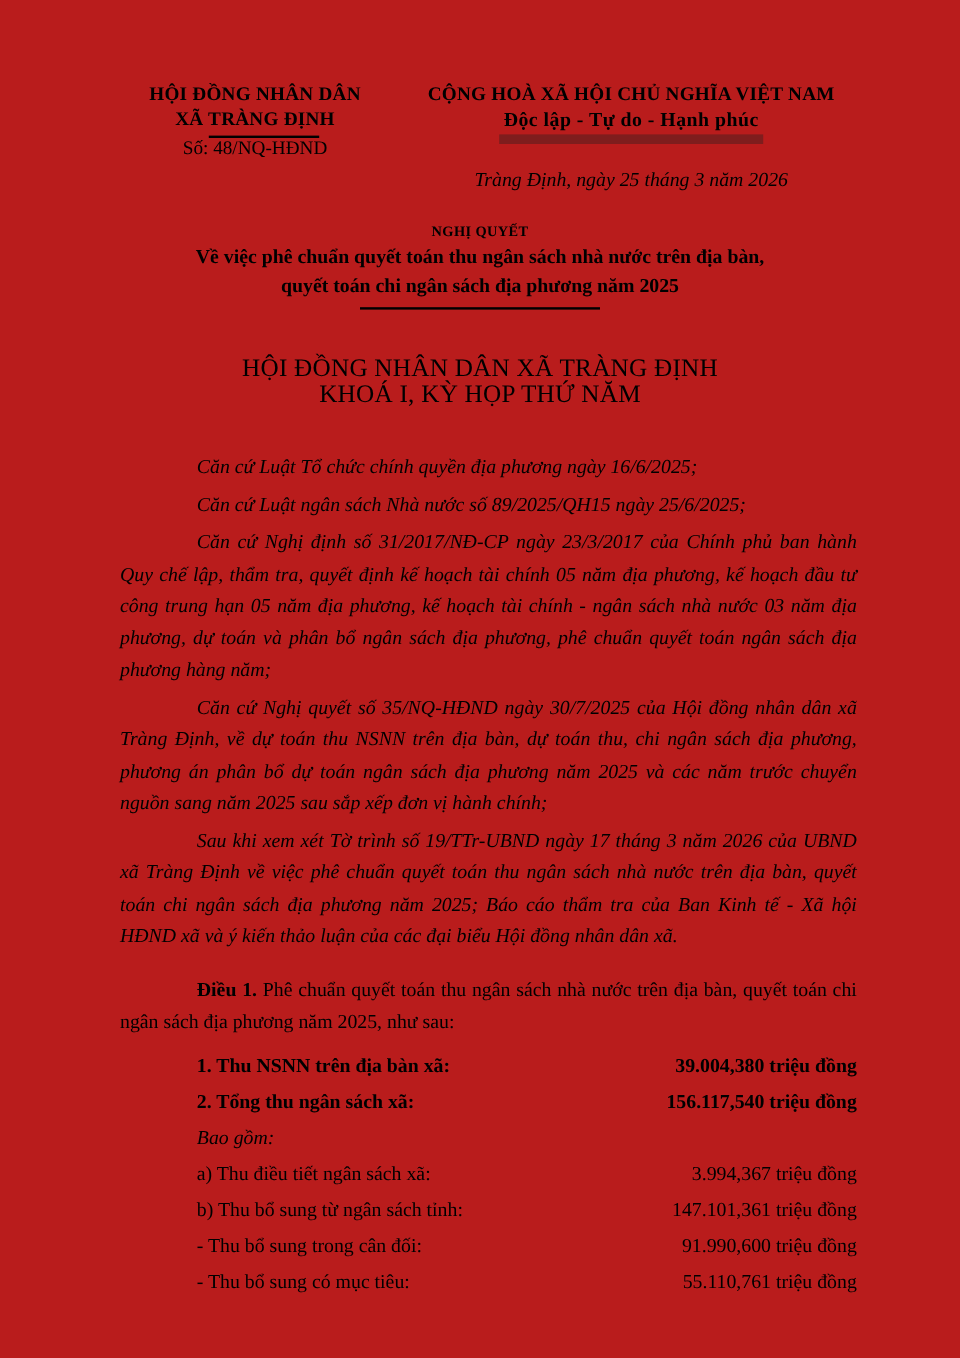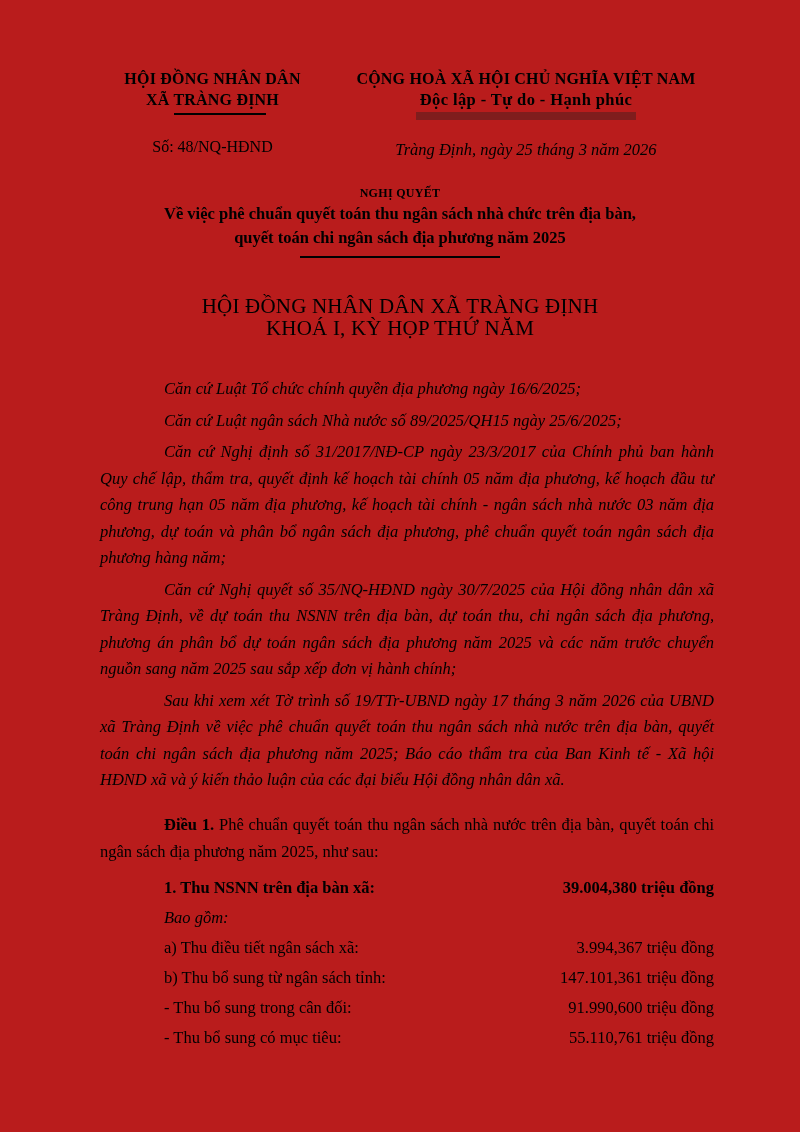--- a/index.html
+++ b/index.html
@@ -22,21 +22,21 @@
     padding-left: 95px;
     padding-right: 78px;
   }
   .hdr-left  { width: 235px; text-align: center; }
   .hdr-right { width: 392px; text-align: center; }
   .org-line { font-weight: bold; font-size: 16px; line-height: 21px; letter-spacing: .2px; }
   .org-underline {
     width: 92px; border-top: 2px solid #000;
     margin: 3px auto 0 auto; transform: translateX(7px);
   }
-  .doc-number { font-size: 16px; margin-top: 23px; }
+  .doc-number { font-size: 16px; }
   .nat-line1 { font-weight: bold; font-size: 16px; line-height: 21px; letter-spacing: .2px; }
   .nat-line2 {
     display: inline-block; font-weight: bold; font-size: 16.5px;
     border-bottom: 8px solid #7f1d1d; padding: 0 4px 2px 4px; margin-top: 1px;
     letter-spacing: .4px;
   }
   .date-line { font-style: italic; font-size: 16.5px; margin-top: 20px; }
   
   .title-block { text-align: center; margin-top: 26px; }
   .title-main { font-weight: bold; font-size: 12px; letter-spacing: .3px; }
@@ -83,21 +83,21 @@
     </div>
     <div class="hdr-right">
       <div class="nat-line1">CỘNG HOÀ XÃ HỘI CHỦ NGHĨA VIỆT NAM</div>
       <div><span class="nat-line2">Độc lập - Tự do - Hạnh phúc</span></div>
       <div class="date-line">Tràng Định, ngày 25 tháng 3 năm 2026</div>
     </div>
   </div>
 
   <div class="title-block">
     <div class="title-main">NGHỊ QUYẾT</div>
-    <div class="title-sub">Về việc phê chuẩn quyết toán thu ngân sách nhà chức trên địa bàn,</div>
+    <div class="title-sub">Về việc phê chuẩn quyết toán thu ngân sách nhà nước trên địa bàn,</div>
     <div class="title-sub">quyết toán chi ngân sách địa phương năm 2025</div>
     <div class="title-divider"></div>
   </div>
 
   <div class="session-block">
     <div class="session-line">HỘI ĐỒNG NHÂN DÂN XÃ TRÀNG ĐỊNH</div>
     <div class="session-line">KHOÁ I, KỲ HỌP THỨ NĂM</div>
   </div>
 
   <div class="body-col">
@@ -109,20 +109,24 @@
         <p>Sau khi xem xét Tờ trình số 19/TTr-UBND ngày 17 tháng 3 năm 2026 của UBND xã Tràng Định về việc phê chuẩn quyết toán thu ngân sách nhà nước trên địa bàn, quyết toán chi ngân sách địa phương năm 2025; Báo cáo thẩm tra của Ban Kinh tế - Xã hội HĐND xã và ý kiến thảo luận của các đại biểu Hội đồng nhân dân xã.</p>
       </div>
 
 
     <p class="article"><span class="lead">Điều 1.</span><span> Phê chuẩn quyết toán thu ngân sách nhà nước trên địa bàn, quyết toán chi ngân sách địa phương năm 2025, như sau:</span></p>
 
     <div class="amounts">
         <div class="amount-row bold">
           <span class="row-label">1. Thu NSNN trên địa bàn xã:</span>
           <span class="row-amount">39.004,380 triệu đồng</span>
+        </div>
+        <div class="amount-row bold">
+          <span class="row-label">2. Tổng thu ngân sách xã:</span>
+          <span class="row-amount">156.117,540 triệu đồng</span>
         </div>
         <div class="amount-row italic">
           <span class="row-label">Bao gồm:</span>
           <span class="row-amount"></span>
         </div>
         <div class="amount-row normal">
           <span class="row-label">a) Thu điều tiết ngân sách xã:</span>
           <span class="row-amount">3.994,367 triệu đồng</span>
         </div>
         <div class="amount-row normal">

